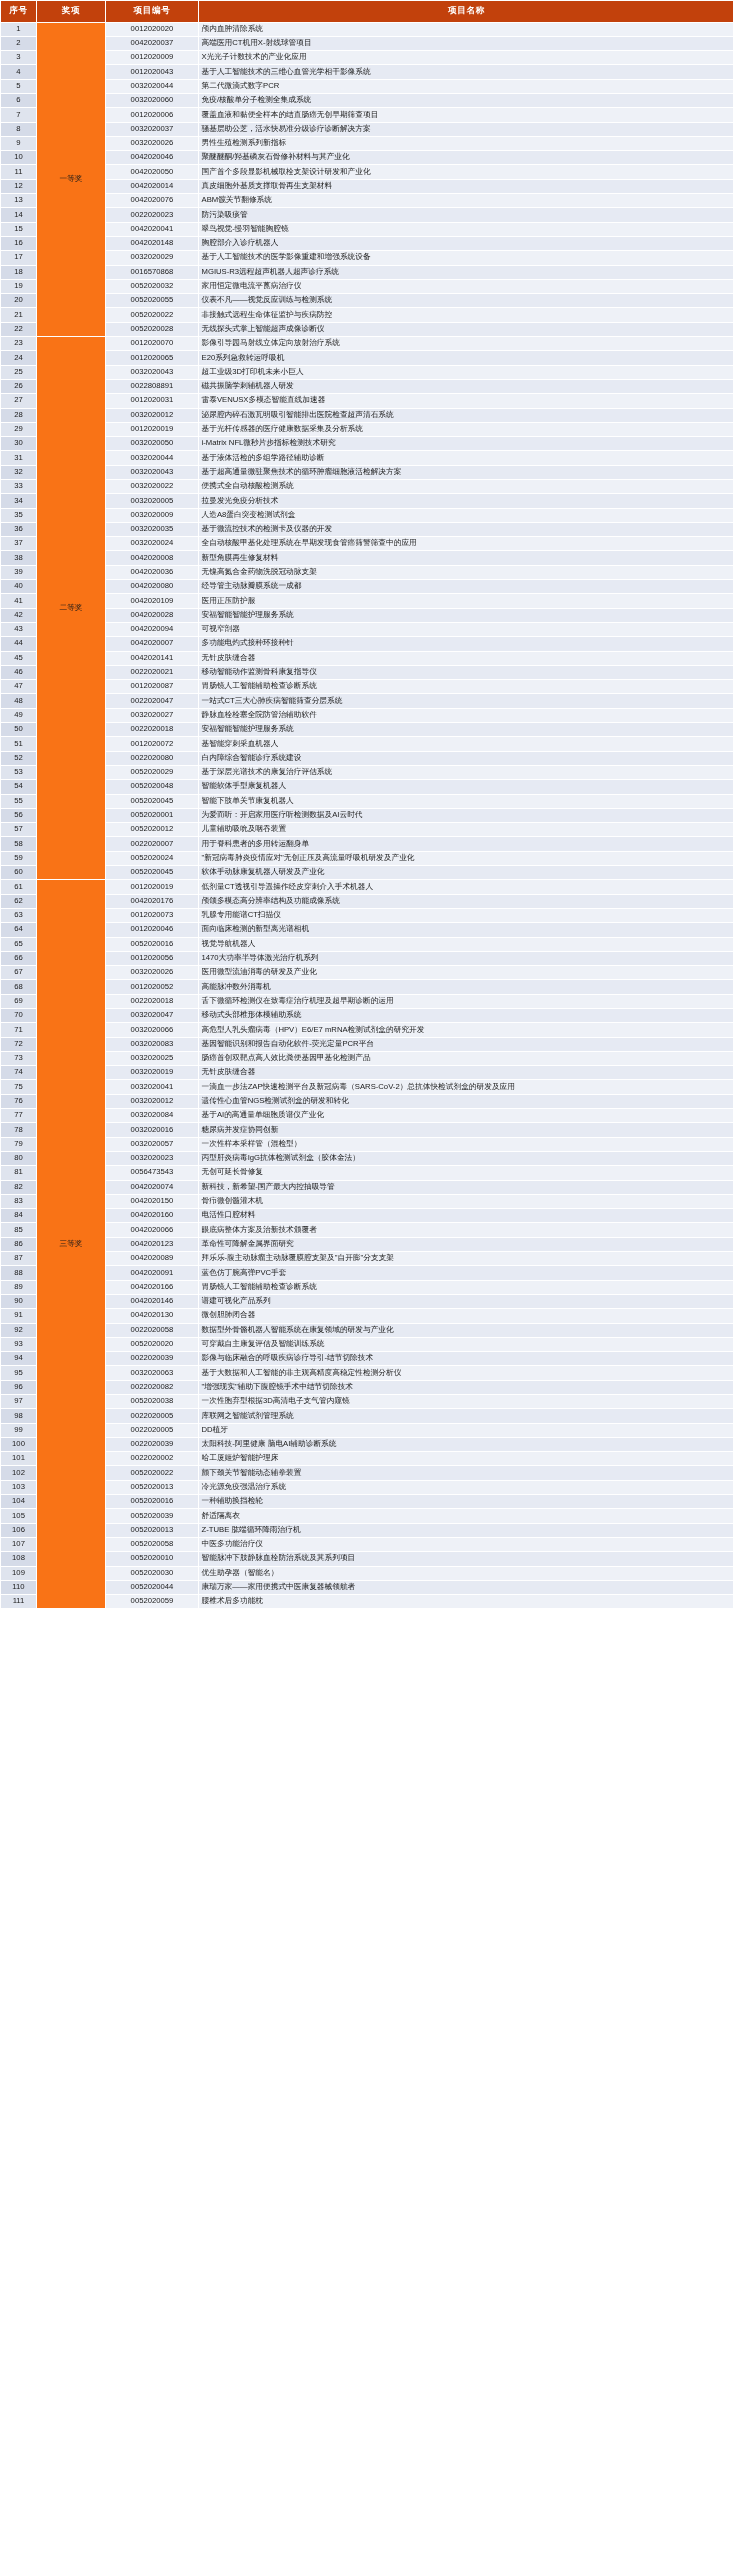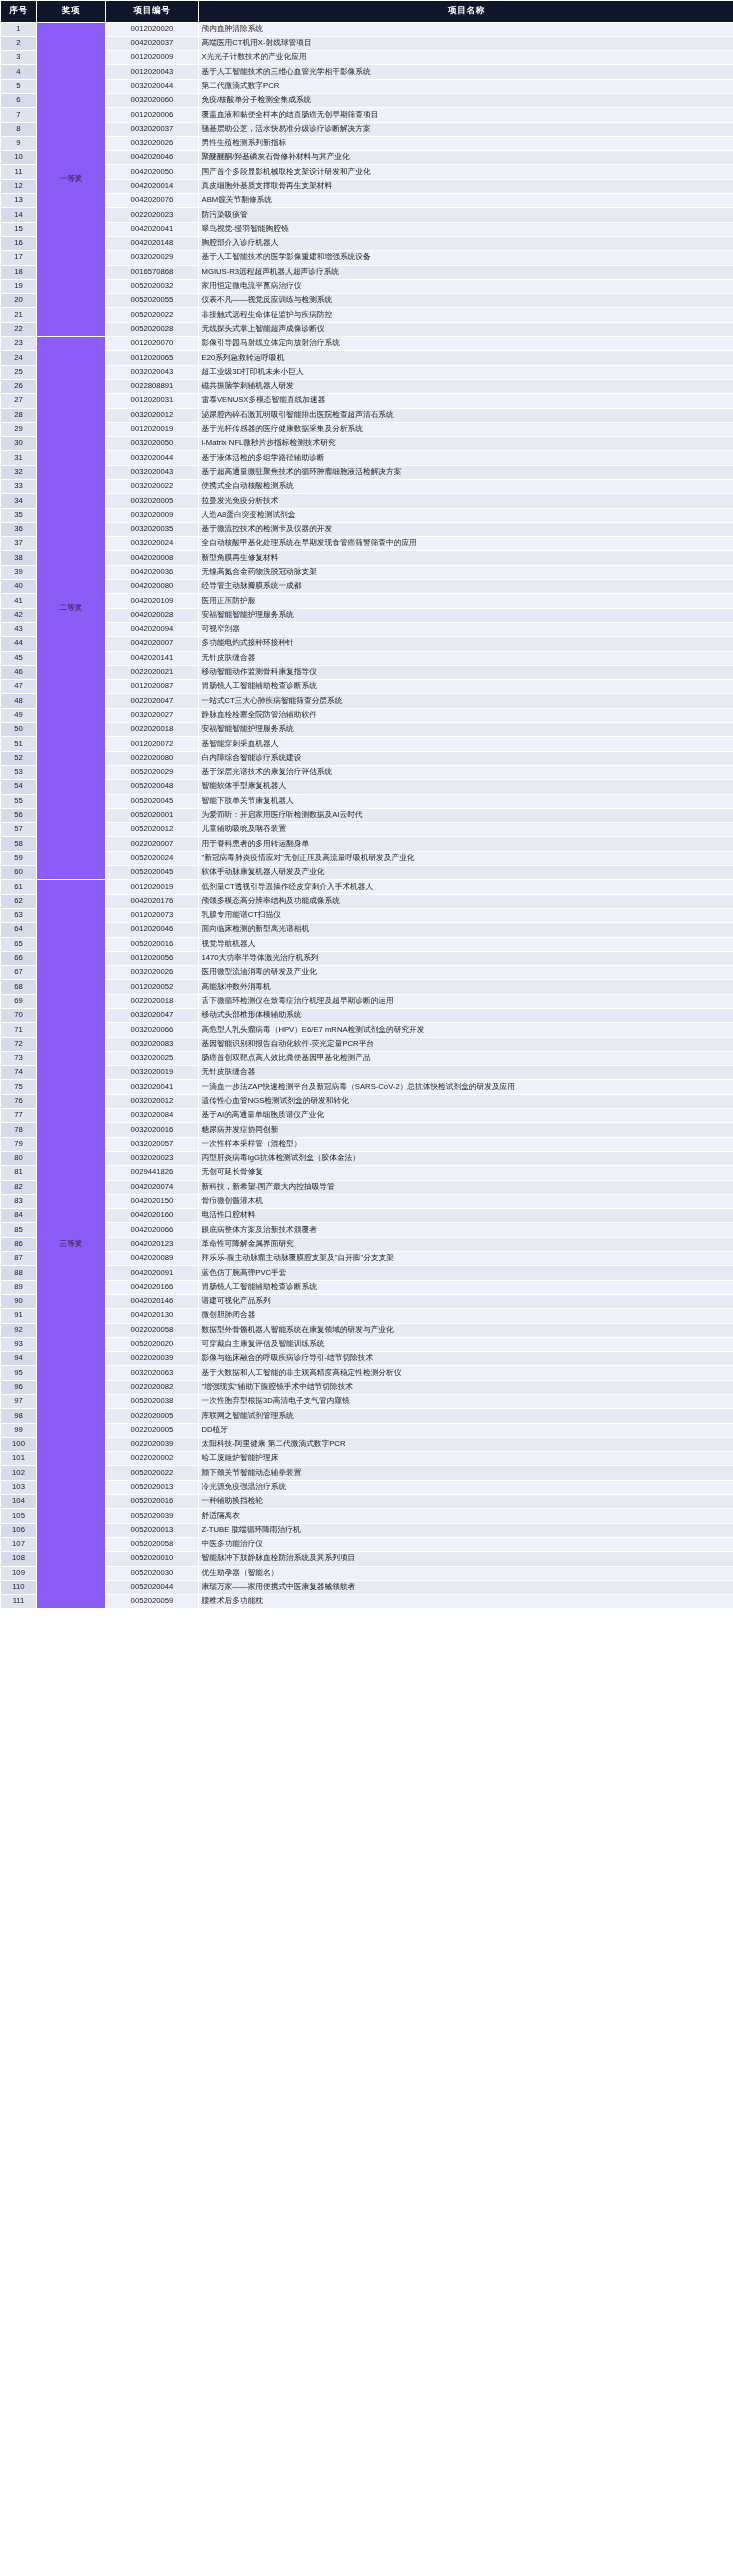--- a/index.html
+++ b/index.html
@@ -10,21 +10,21 @@
   body {
     font-family: "Liberation Sans", sans-serif;
     width: 734px;
   }
   table.award-table {
     border-collapse: collapse;
     width: 734px;
     table-layout: fixed;
   }
   table.award-table th {
-    background: #0f172a;
+    background: #c2410c;
     color: #ffffff;
     font-size: 8.6px;
     font-weight: bold;
     height: 18.5px;
     border: 0.6px solid #ffffff;
     text-align: center;
     letter-spacing: 0.6px;
   }
   table.award-table td {
     border: 0.6px solid #ffffff;
@@ -48,21 +48,21 @@
   td.code {
     text-align: center;
     background: #eef1f7;
   }
   td.name {
     text-align: left;
     background: #eef1f7;
   }
   td.award {
     text-align: center;
-    background: #8b5cf6;
+    background: #f97316;
     font-size: 8.3px;
     vertical-align: middle;
   }
   tr.alt td.no { background: #d5dbe8; }
   tr.alt td.code, tr.alt td.name { background: #e6eaf3; }
   td.tall { white-space: normal; line-height: 1.15; }
 </style>
 </head>
 <body>
 
@@ -480,21 +480,21 @@
         <td class="code">0032020057</td>
         <td class="name">一次性样本采样管（混检型）</td>
       </tr>
       <tr class="alt">
         <td class="no">80</td>
         <td class="code">0032020023</td>
         <td class="name">丙型肝炎病毒IgG抗体检测试剂盒（胶体金法）</td>
       </tr>
       <tr>
         <td class="no">81</td>
-        <td class="code">0029441826</td>
+        <td class="code">0056473543</td>
         <td class="name">无创可延长骨修复</td>
       </tr>
       <tr class="alt">
         <td class="no">82</td>
         <td class="code">0042020074</td>
         <td class="name">新科技，新希望-国产最大内控抽吸导管</td>
       </tr>
       <tr>
         <td class="no">83</td>
         <td class="code">0042020150</td>
@@ -576,21 +576,21 @@
         <td class="name">库联网之智能试剂管理系统</td>
       </tr>
       <tr>
         <td class="no">99</td>
         <td class="code">0022020005</td>
         <td class="name">DD植牙</td>
       </tr>
       <tr class="alt">
         <td class="no">100</td>
         <td class="code">0022020039</td>
-        <td class="name">太阳科技-阿里健康 第二代微滴式数字PCR</td>
+        <td class="name">太阳科技-阿里健康 脑电AI辅助诊断系统</td>
       </tr>
       <tr>
         <td class="no">101</td>
         <td class="code">0022020002</td>
         <td class="name">哈工厦姬炉智能护理床</td>
       </tr>
       <tr class="alt">
         <td class="no">102</td>
         <td class="code">0052020022</td>
         <td class="name">颤下颈关节智能动态辅拳装置</td>

